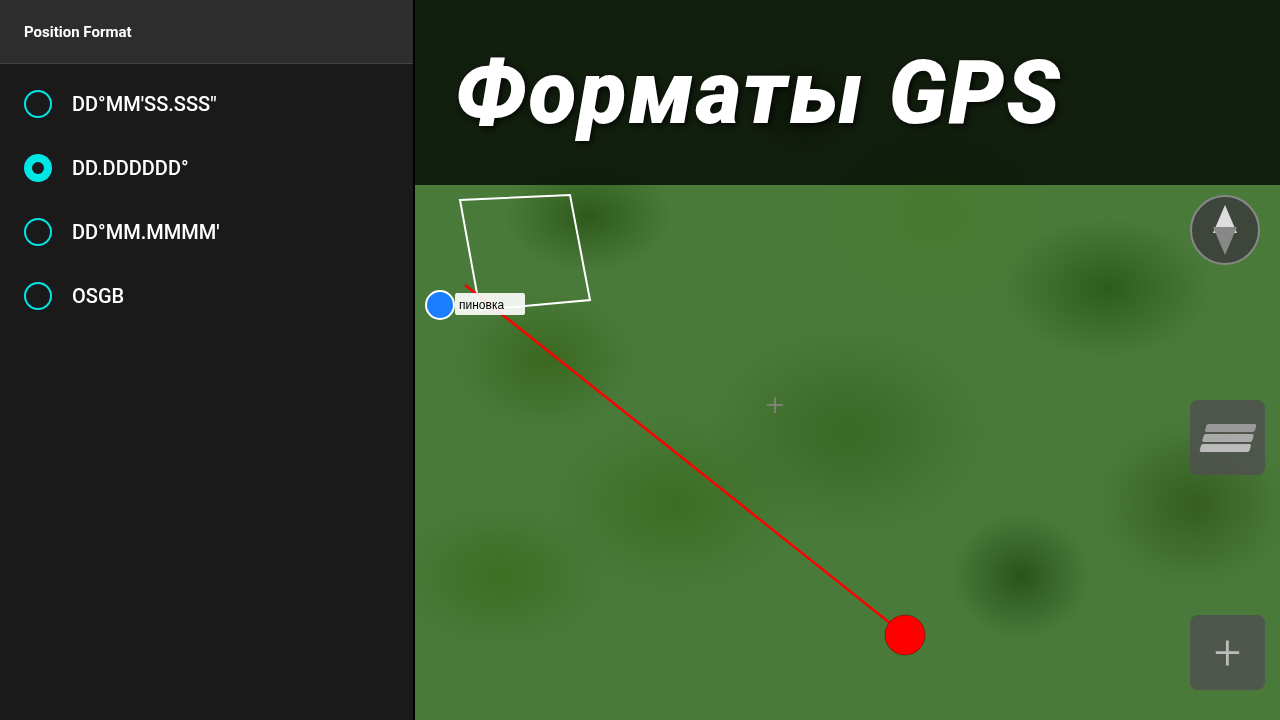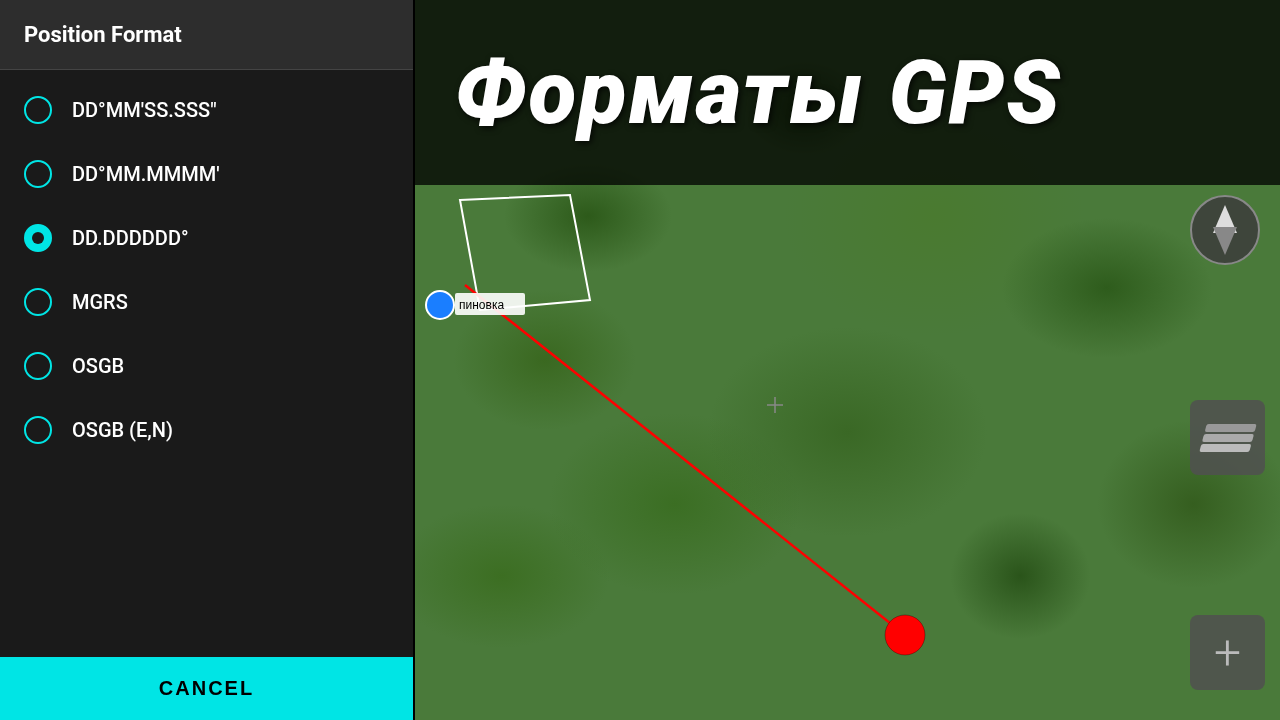--- a/index.html
+++ b/index.html
@@ -176,21 +176,21 @@
 
     #dialog-header {
       background: #2d2d2d;
       padding: 22px 24px;
       border-bottom: 1px solid #444;
       flex-shrink: 0;
     }
 
     #dialog-title {
       color: #fff;
-      font-size: 22px;
+      font-size: 15px;
       font-weight: 700;
     }
 
     #options-list {
       flex: 1;
       overflow: hidden;
       padding: 8px 0;
     }
 
     .option-item {
@@ -254,42 +254,33 @@
     <span id="dialog-title">Position Format</span>
   </div>
 
   <div id="options-list">
 
   <div class="option-item">
         <div class="radio-circle"></div>
         <span class="option-label">DD°MM'SS.SSS"</span>
       </div>
       <div class="option-item">
-        <div class="radio-circle"></div>
-        <span class="option-label">DD°MM.MMMM'</span>
-      </div>
-      <div class="option-item">
         <div class="radio-circle selected"></div>
         <span class="option-label">DD.DDDDDD°</span>
       </div>
       <div class="option-item">
         <div class="radio-circle"></div>
-        <span class="option-label">MGRS</span>
+        <span class="option-label">DD°MM.MMMM'</span>
       </div>
       <div class="option-item">
         <div class="radio-circle"></div>
         <span class="option-label">OSGB</span>
       </div>
-      <div class="option-item">
-        <div class="radio-circle"></div>
-        <span class="option-label">OSGB (E,N)</span>
-      </div>
     </div>
 
-  <button id="cancel-button">CANCEL</button>
 </div>
 
 <div id="map-area">
   <div class="map-bg"></div>
 
   <div id="map-title-area">
     <span id="map-title">Форматы GPS</span>
   </div>
 
   <svg id="map-svg" viewBox="0 0 865 720">

